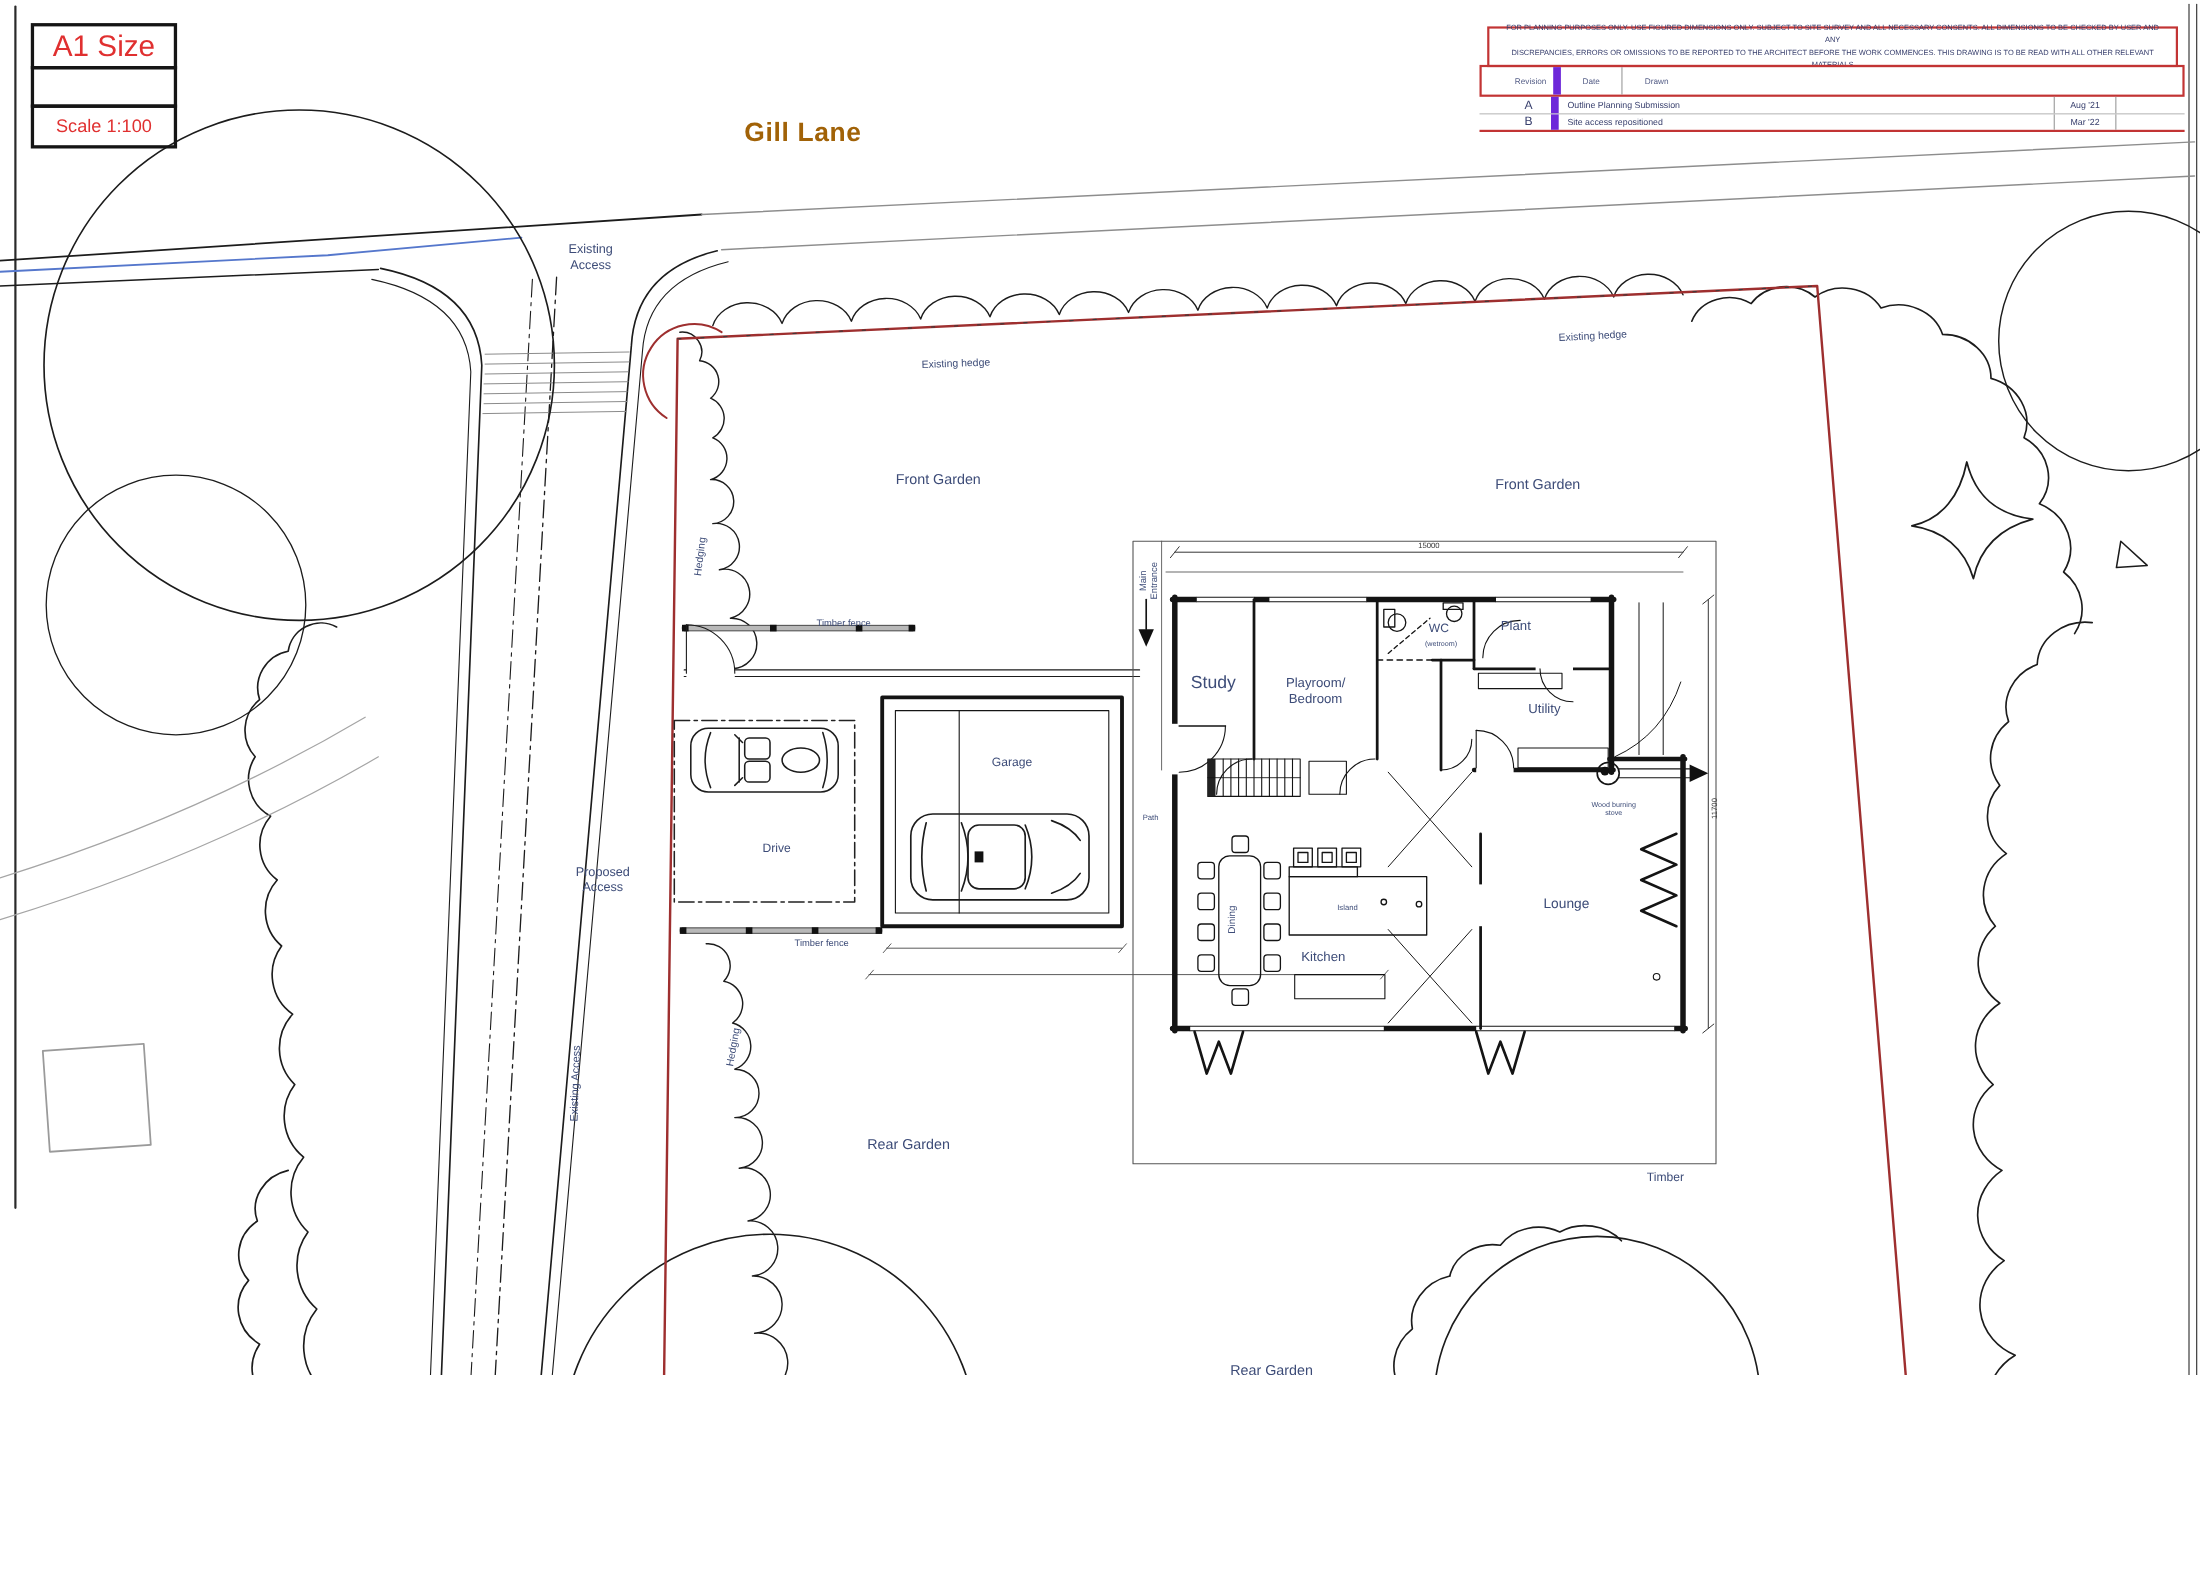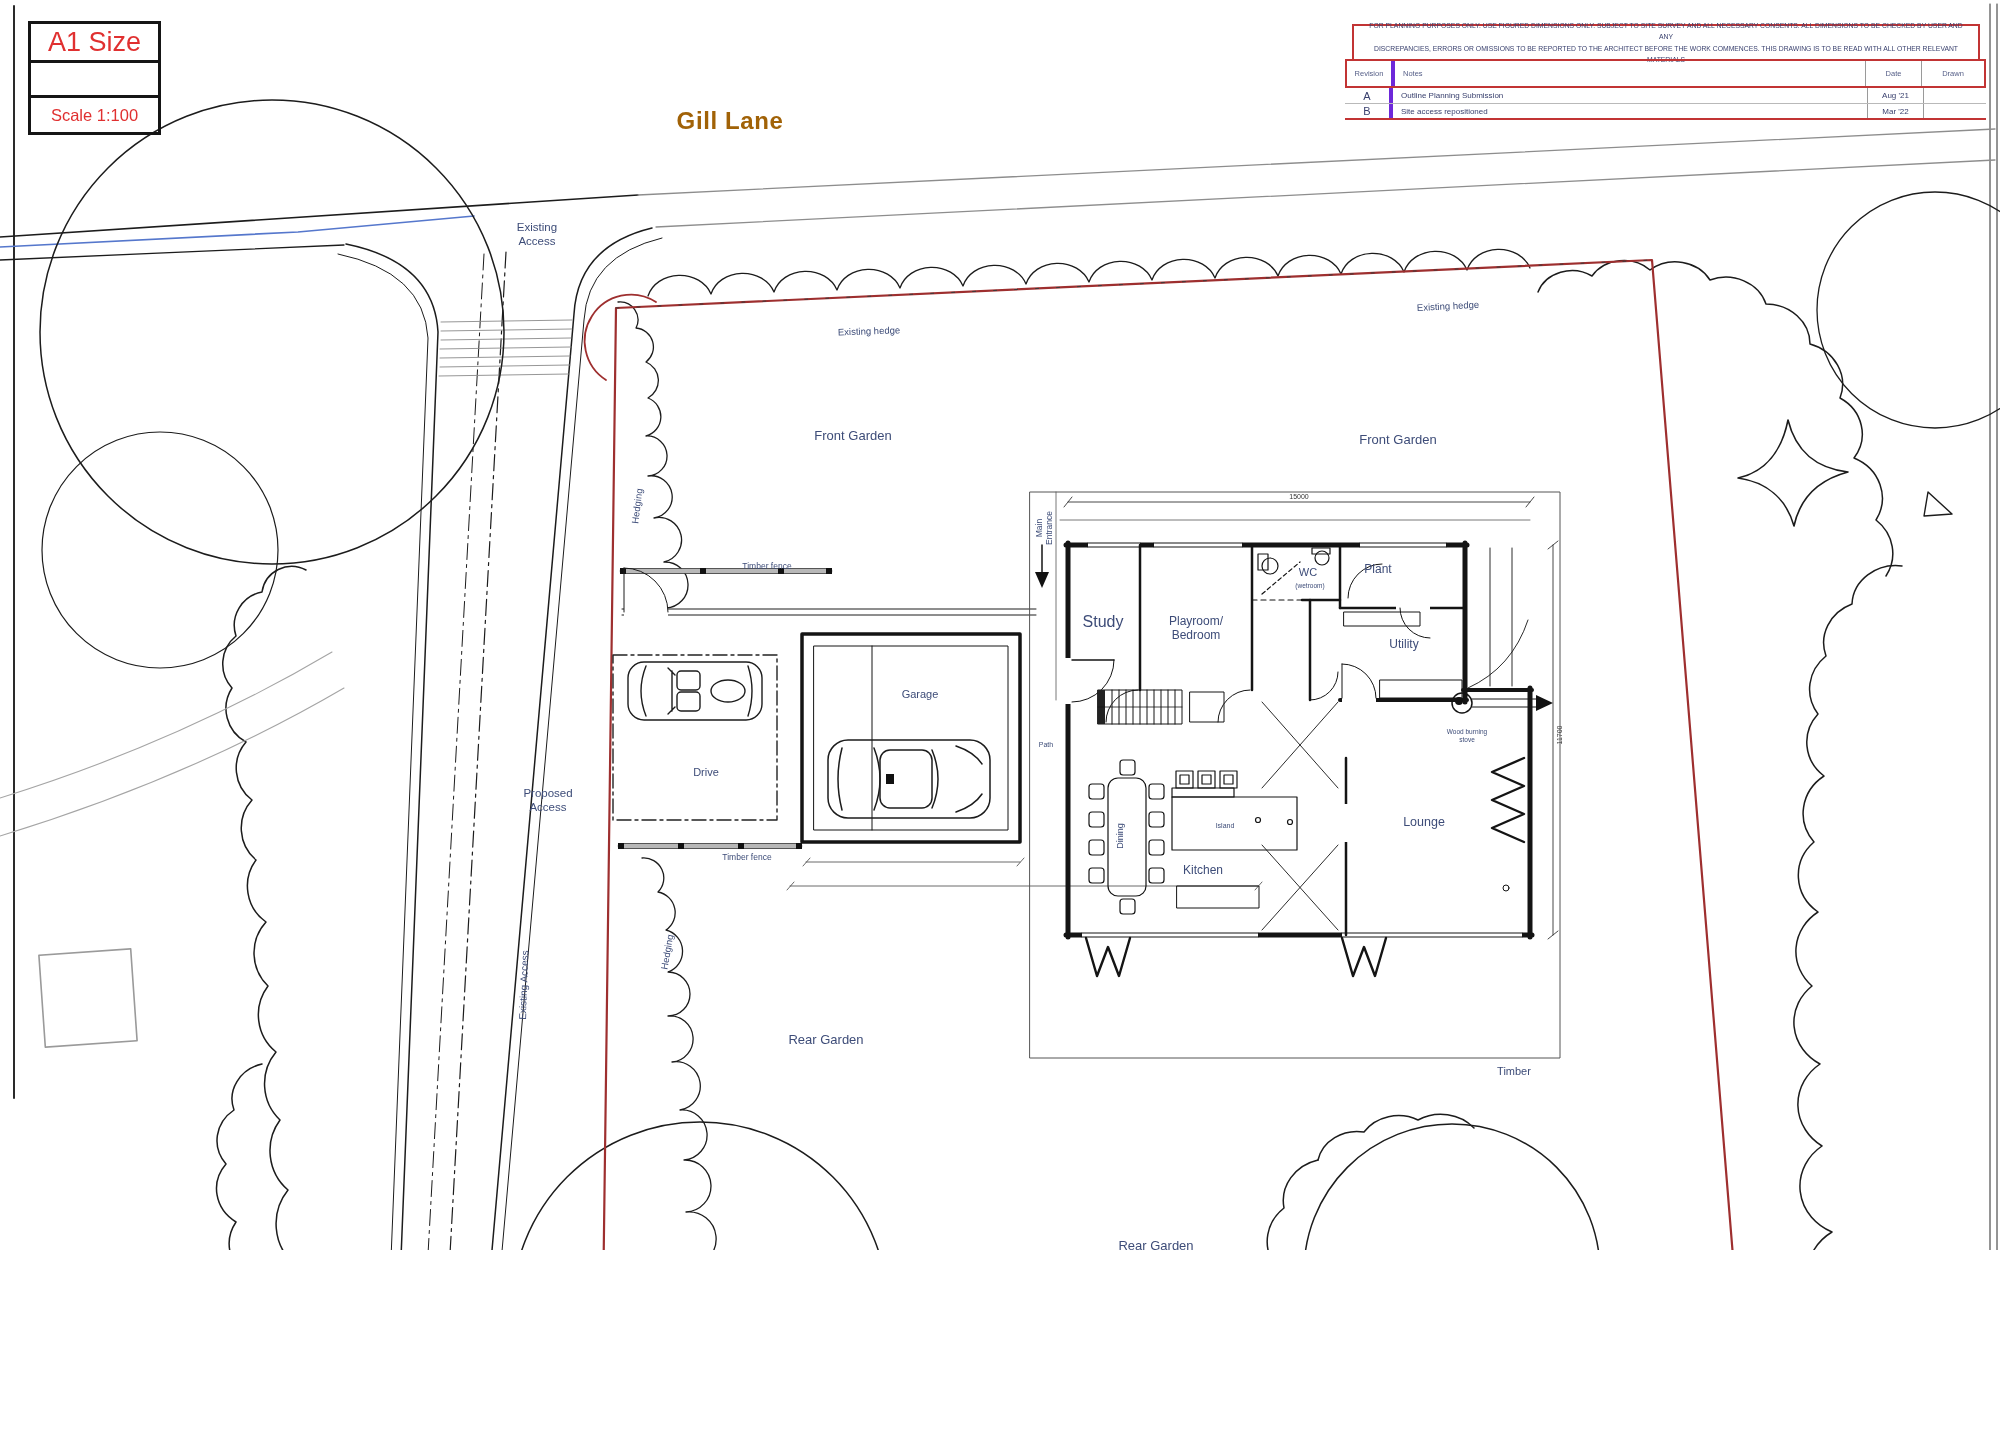--- a/index.html
+++ b/index.html
@@ -15,22 +15,22 @@
          color:#a16207;letter-spacing:0.6px;margin-top:48px;}
   #disclaimer{position:absolute;left:1352px;top:24px;width:628px;height:37px;box-sizing:border-box;
               border:2.5px solid #c23434;display:flex;flex-direction:column;justify-content:center;
               text-align:center;font-size:6.8px;color:#39406e;line-height:1.65;padding:0 8px;}
   #revtbl{position:absolute;left:1345px;top:59px;width:641px;color:#39406e;box-sizing:border-box;}
   .rev-head{display:flex;height:29px;box-sizing:border-box;border:2px solid #c23434;
             align-items:center;font-size:7.5px;color:#555e87;}
   .rev-row{display:flex;height:16px;box-sizing:border-box;align-items:center;
            border-bottom:1px solid #b9b9b9;font-size:8px;}
   .rev-row.last{border-bottom:2px solid #c23434;}
-  .c-rev{width:48px;text-align:center;border-right:4px solid #6d28d9;align-self:stretch;
-         display:flex;align-items:center;justify-content:center;box-sizing:border-box;}
+  .c-rev{width:48px;text-align:center;border-right:7px solid #6d28d9;align-self:stretch;
+         display:flex;align-items:center;justify-content:center;box-sizing:border-box;margin-left:24px;}
   .c-notes{flex:1;padding-left:8px;border-right:1px solid #9a9a9a;align-self:stretch;
            display:flex;align-items:center;box-sizing:border-box;}
   .c-date{width:56px;text-align:center;border-right:1px solid #9a9a9a;align-self:stretch;
           display:flex;align-items:center;justify-content:center;box-sizing:border-box;}
   .c-drawn{width:62px;display:flex;align-items:center;justify-content:center;}
   .rev-letter{font-size:11px;}
 </style>
 </head>
 <body>
 
@@ -365,21 +365,20 @@
   <div id="title" style="left:730px;top:73px;">Gill Lane</div>
 
   <div id="disclaimer">
     <div>FOR PLANNING PURPOSES ONLY.  USE FIGURED DIMENSIONS ONLY. SUBJECT TO SITE SURVEY AND ALL NECESSARY CONSENTS. ALL DIMENSIONS TO BE CHECKED BY USER AND ANY</div>
     <div>DISCREPANCIES, ERRORS OR OMISSIONS TO BE REPORTED TO THE ARCHITECT BEFORE THE WORK COMMENCES.  THIS DRAWING IS TO BE READ WITH ALL OTHER RELEVANT MATERIALS</div>
   </div>
 
   <div id="revtbl">
     <div class="rev-head">
       <div class="c-rev">Revision</div>
-      <div class="c-notes">Notes</div>
       <div class="c-date">Date</div>
       <div class="c-drawn">Drawn</div>
     </div>
     <div class="rev-row">
       <div class="c-rev rev-letter">A</div>
       <div class="c-notes">Outline Planning Submission</div>
       <div class="c-date">Aug '21</div>
       <div class="c-drawn"></div>
     </div>
     <div class="rev-row last">

